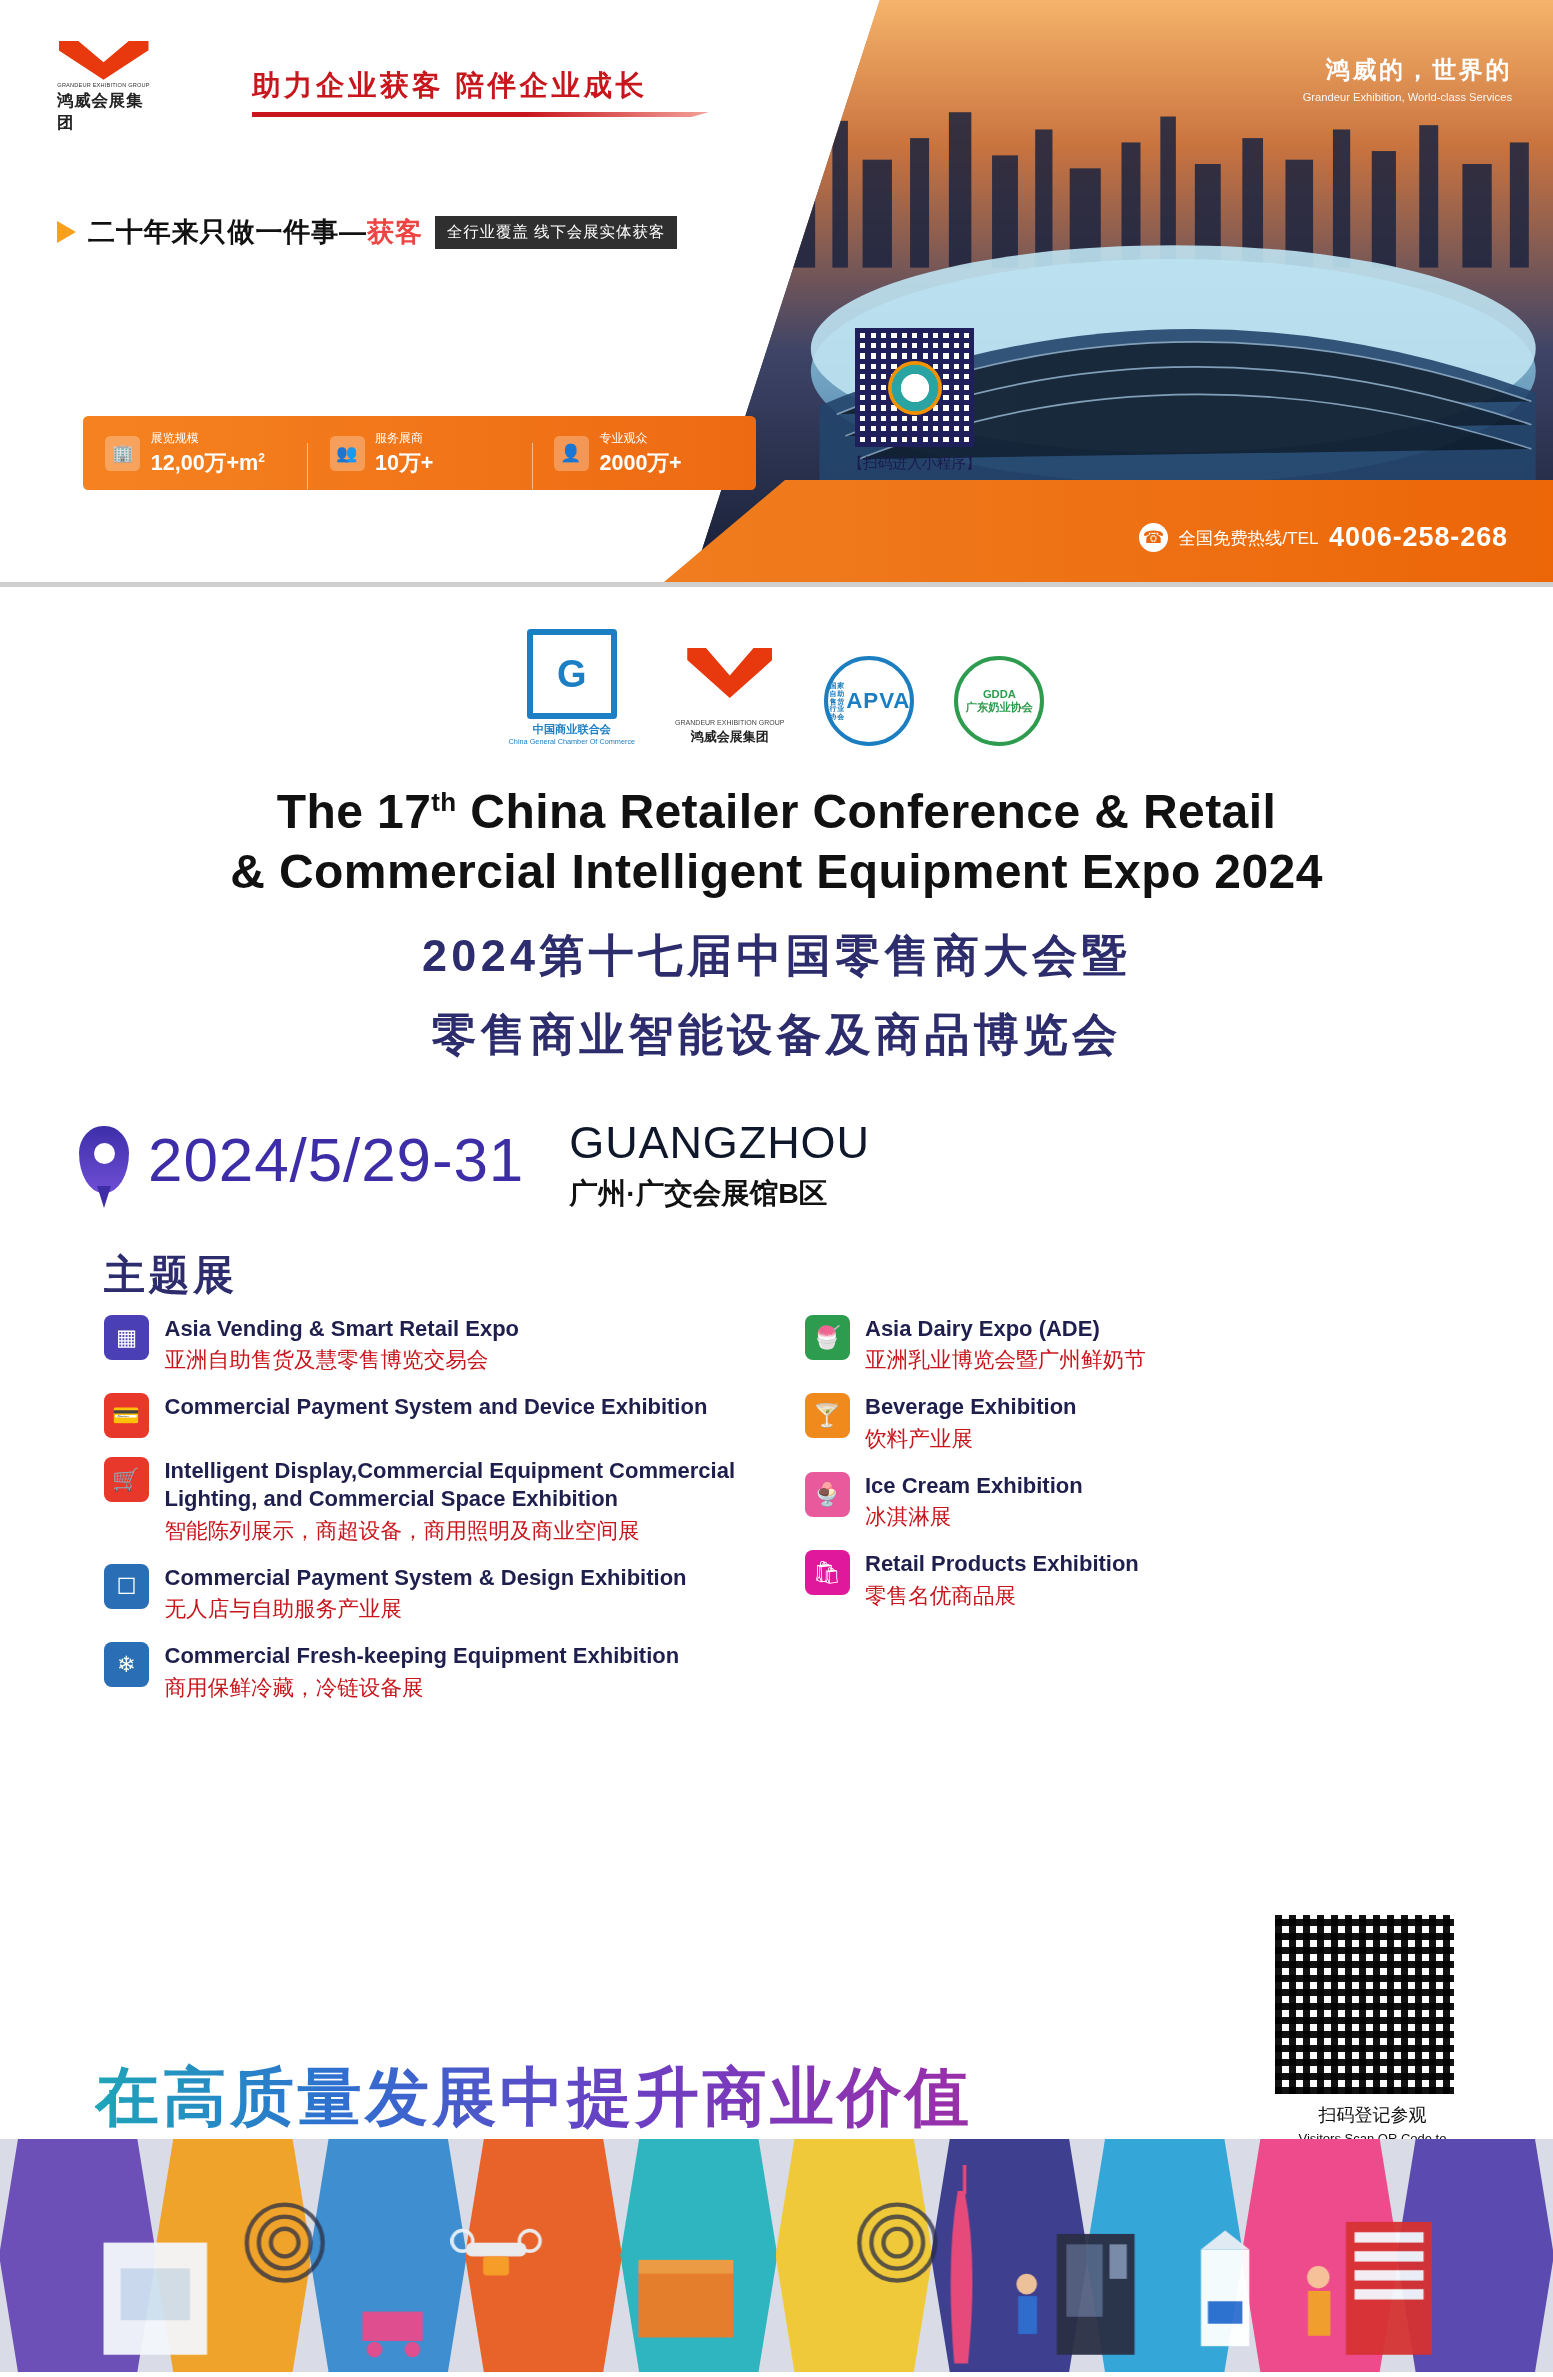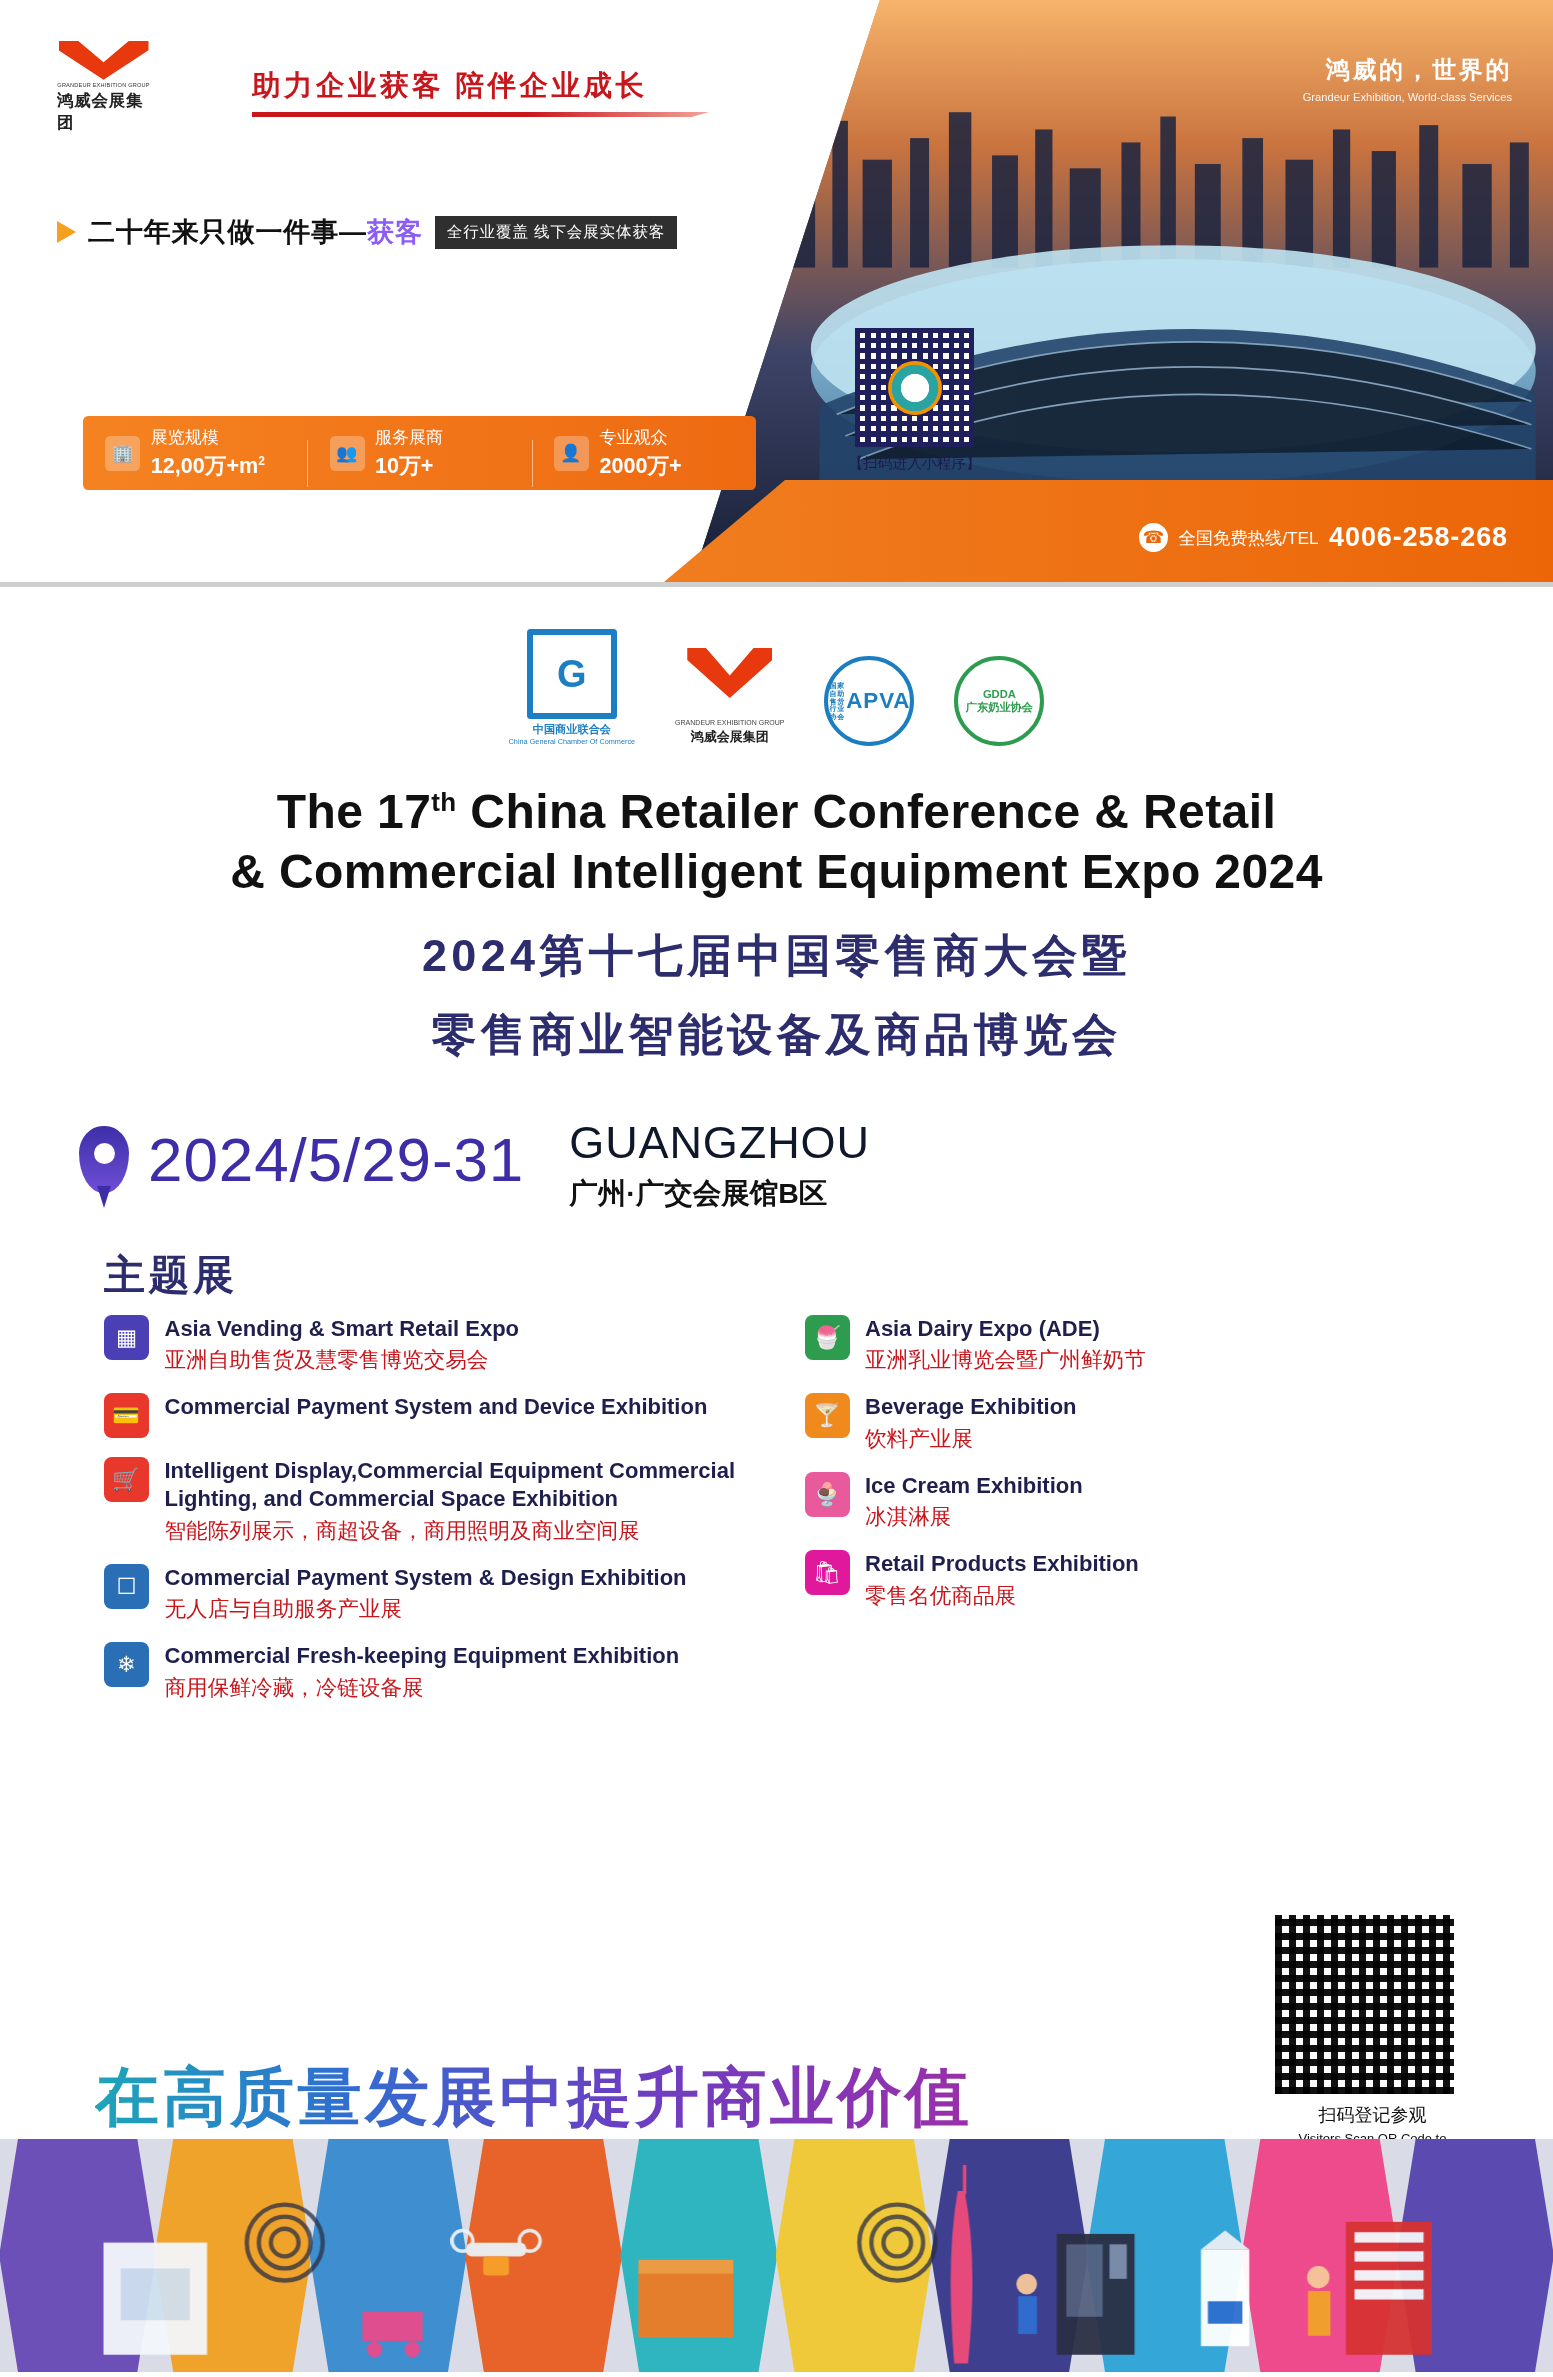--- a/index.html
+++ b/index.html
@@ -101,21 +101,21 @@
   }
 
   .sub-head { position: absolute; left: 57px; top: 214px; display: flex; align-items: center; gap: 12px;}
   .tri {
     width: 0; height: 0;
     border-left: 19px solid #f5a01e;
     border-top: 11.2px solid transparent;
     border-bottom: 11.2px solid transparent;
   }
   .sub-head .t1 { font-size: 27px; font-weight: bold; color: #111; letter-spacing: 0.9px; }
-  .sub-head .t1 em { font-style: normal; color: #8b5cf6; }
+  .sub-head .t1 em { font-style: normal; color: #ef4444; }
   .badge-dark {
     background: #2f2f2f; color: #fff; font-size: 15.5px;
     padding: 6px 12px; letter-spacing: 0.9px;
   }
 
   .paragraph {
     position: absolute; left: 57px; top: 264px; width: 690px;
     font-size: 17.7px; line-height: 35px; color: #c0260f;
     text-align: justify;
   }
@@ -135,21 +135,21 @@
   .stat + .stat::before {
     content: ""; position: absolute; left: 0; top: 14px;
     width: 0.9px; height: 47px; background: rgba(255,255,255,.5);
   }
   .stat-ico {
     width: 35px; height: 35px; border-radius: 5.2px;
     background: rgba(255,255,255,.28);
     display: flex; align-items: center; justify-content: center;
     font-size: 17.3px;
   }
-  .stat .lab { font-size: 17px; }
+  .stat .lab { font-size: 12px; }
   .stat .val { font-size: 21.6px; font-weight: bold; margin-top: 1.7px; }
   .val sup { font-size: 12px; }
 
   .qr-mini {
     position: absolute; left: 841px; top: 328px;
     width: 147px; text-align: center; z-index: 9;
   }
   .qr-mini .code {
     width: 119px; height: 119px; margin: 0 auto;
     background:

